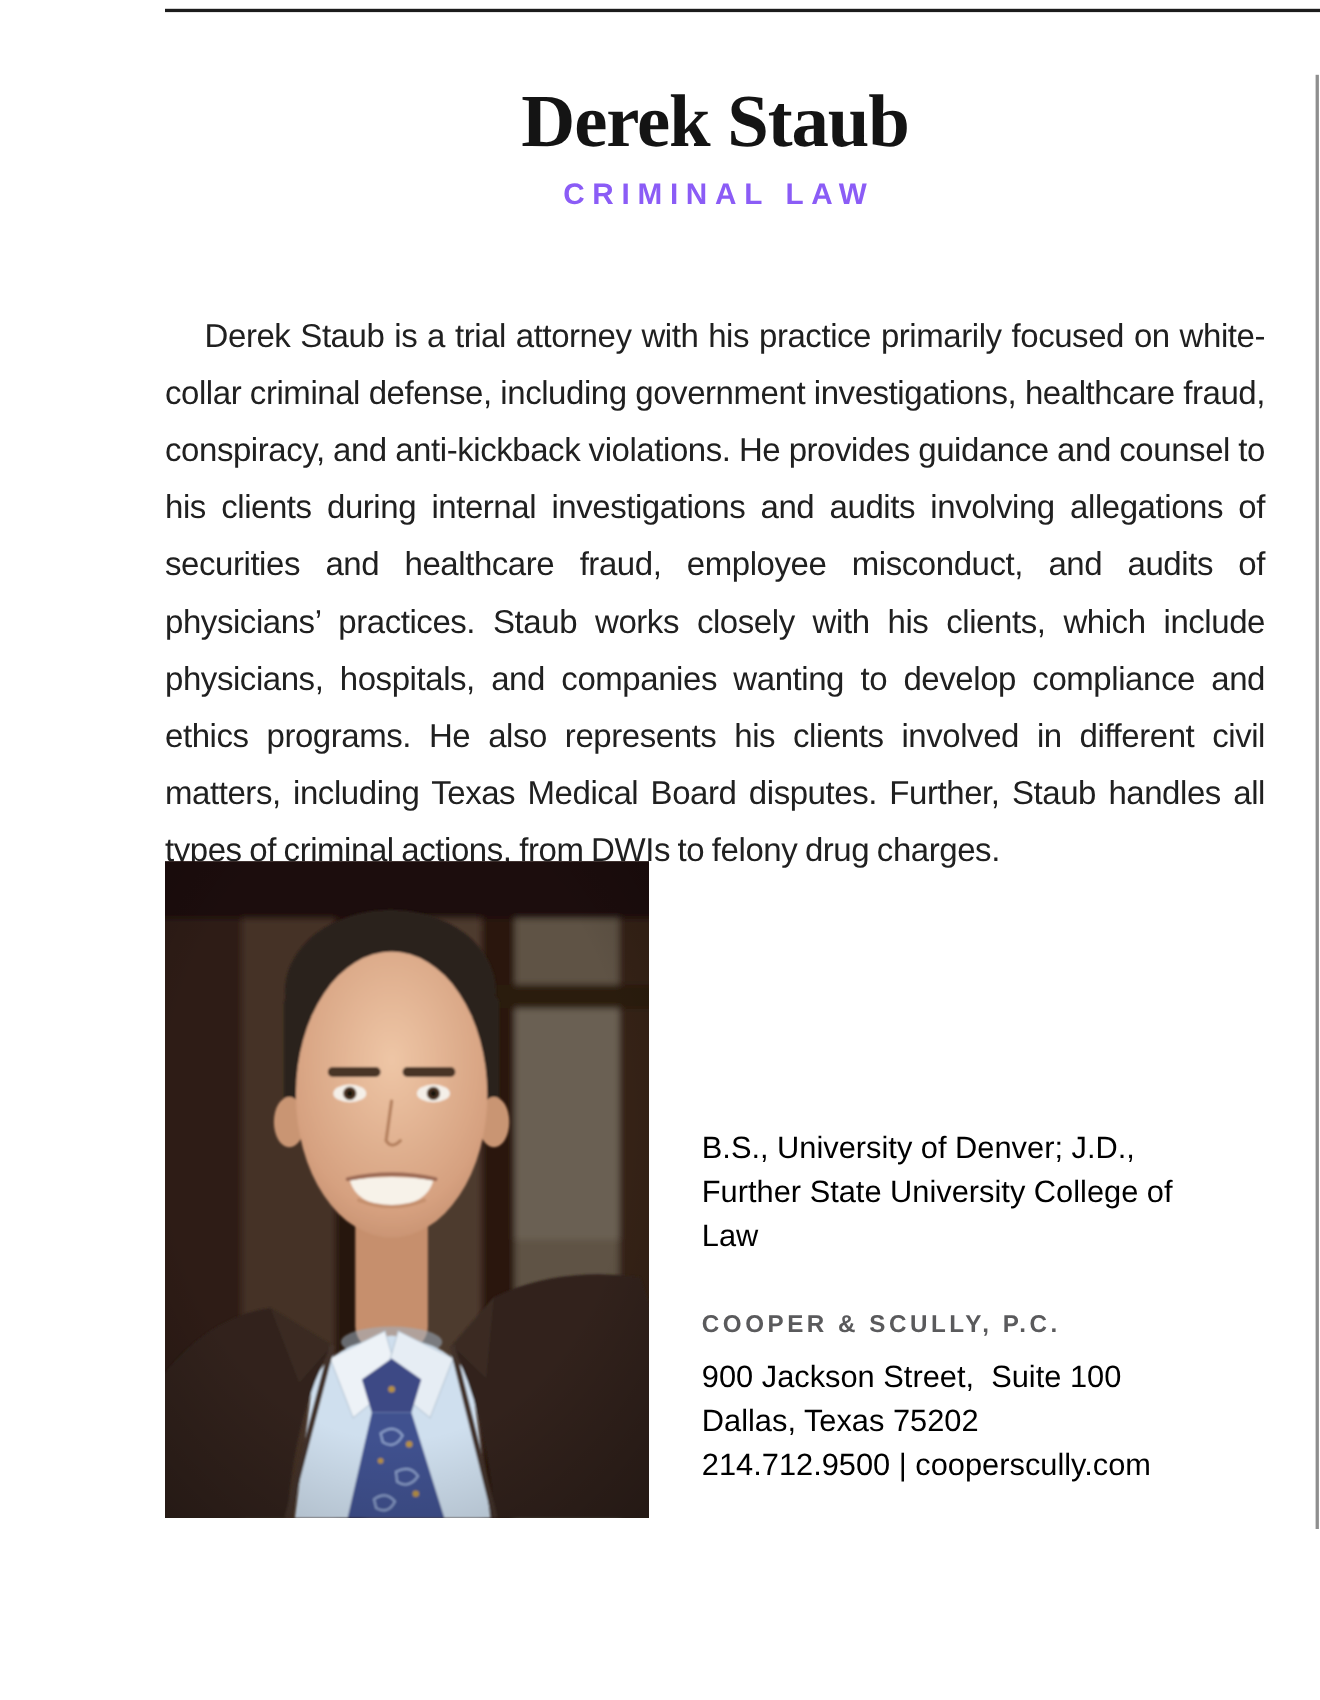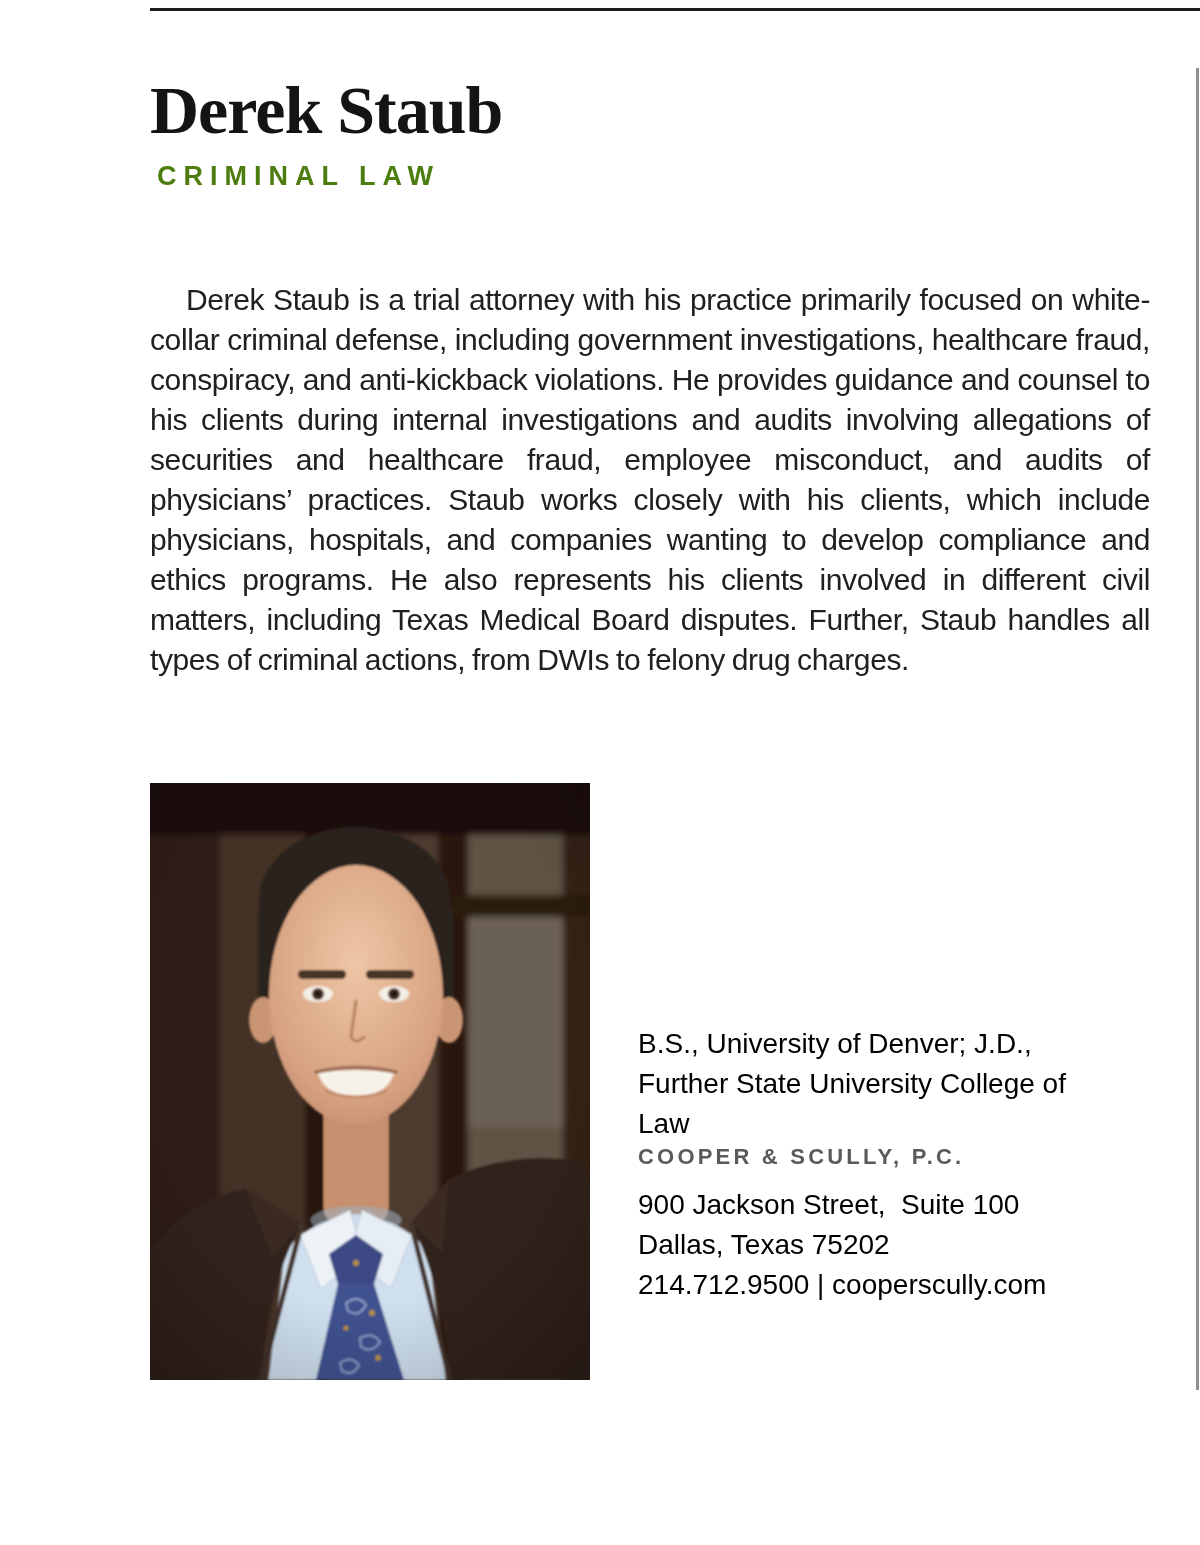--- a/index.html
+++ b/index.html
@@ -6,52 +6,52 @@
   body{
     width:1200px;height:1545px;position:relative;background:#ffffff;
     font-family:"Liberation Sans","DejaVu Sans",sans-serif;
     overflow:hidden;
   }
   .abs{position:absolute;}
 
   .rule-top{left:150px;top:8px;width:1050px;height:3px;background:#1c1c1c;}
   .rule-right{left:1196px;top:68px;width:3px;height:1322px;background:#8f8f8f;}
 
-  .header{left:150px;top:74px;width:1000px;text-align:left;}
+  .header{left:150px;top:74px;width:1000px;text-align:center;}
   .page-title{
     margin:0;font-family:"Liberation Serif","DejaVu Serif",serif;
     font-weight:700;font-size:68px;line-height:72px;color:#141414;
     letter-spacing:-1px;
   }
   .specialty{
-    margin-top:15px;font-size:27px;font-weight:700;color:#4d7c0f;
+    margin-top:15px;font-size:27px;font-weight:700;color:#8b5cf6;
     letter-spacing:7px;padding-left:7px;
   }
 
   .bio{
     left:150px;top:250px;width:1000px;
-    font-size:30px;line-height:40px;color:#202020;
+    font-size:30px;line-height:52px;color:#202020;
     text-align:justify;text-indent:36px;
     letter-spacing:-0.4px;word-spacing:-1px;
   }
 
   .photo{
     left:150px;top:783px;width:440px;height:597px;overflow:hidden;background:#2b1b14;
   }
   .photo svg{display:block;width:100%;height:100%;}
 
   .info-col{left:638px;top:1024px;width:480px;}
   .info-heading{
     font-size:22px;font-weight:700;letter-spacing:3.2px;color:#5a5a5c;
     margin:0 0 15px 0;
   }
   .info-line{
     font-size:28px;line-height:40px;color:#000000;white-space:pre-wrap;
   }
-  .firm-block{}
+  .firm-block{margin-top:47px;}
 </style>
 </head>
 <body>
 
 <div class="abs rule-top"></div>
 <div class="abs rule-right"></div>
 
 <div class="abs header">
   <h1 class="page-title">Derek Staub</h1>
   <div class="specialty">CRIMINAL LAW</div>

